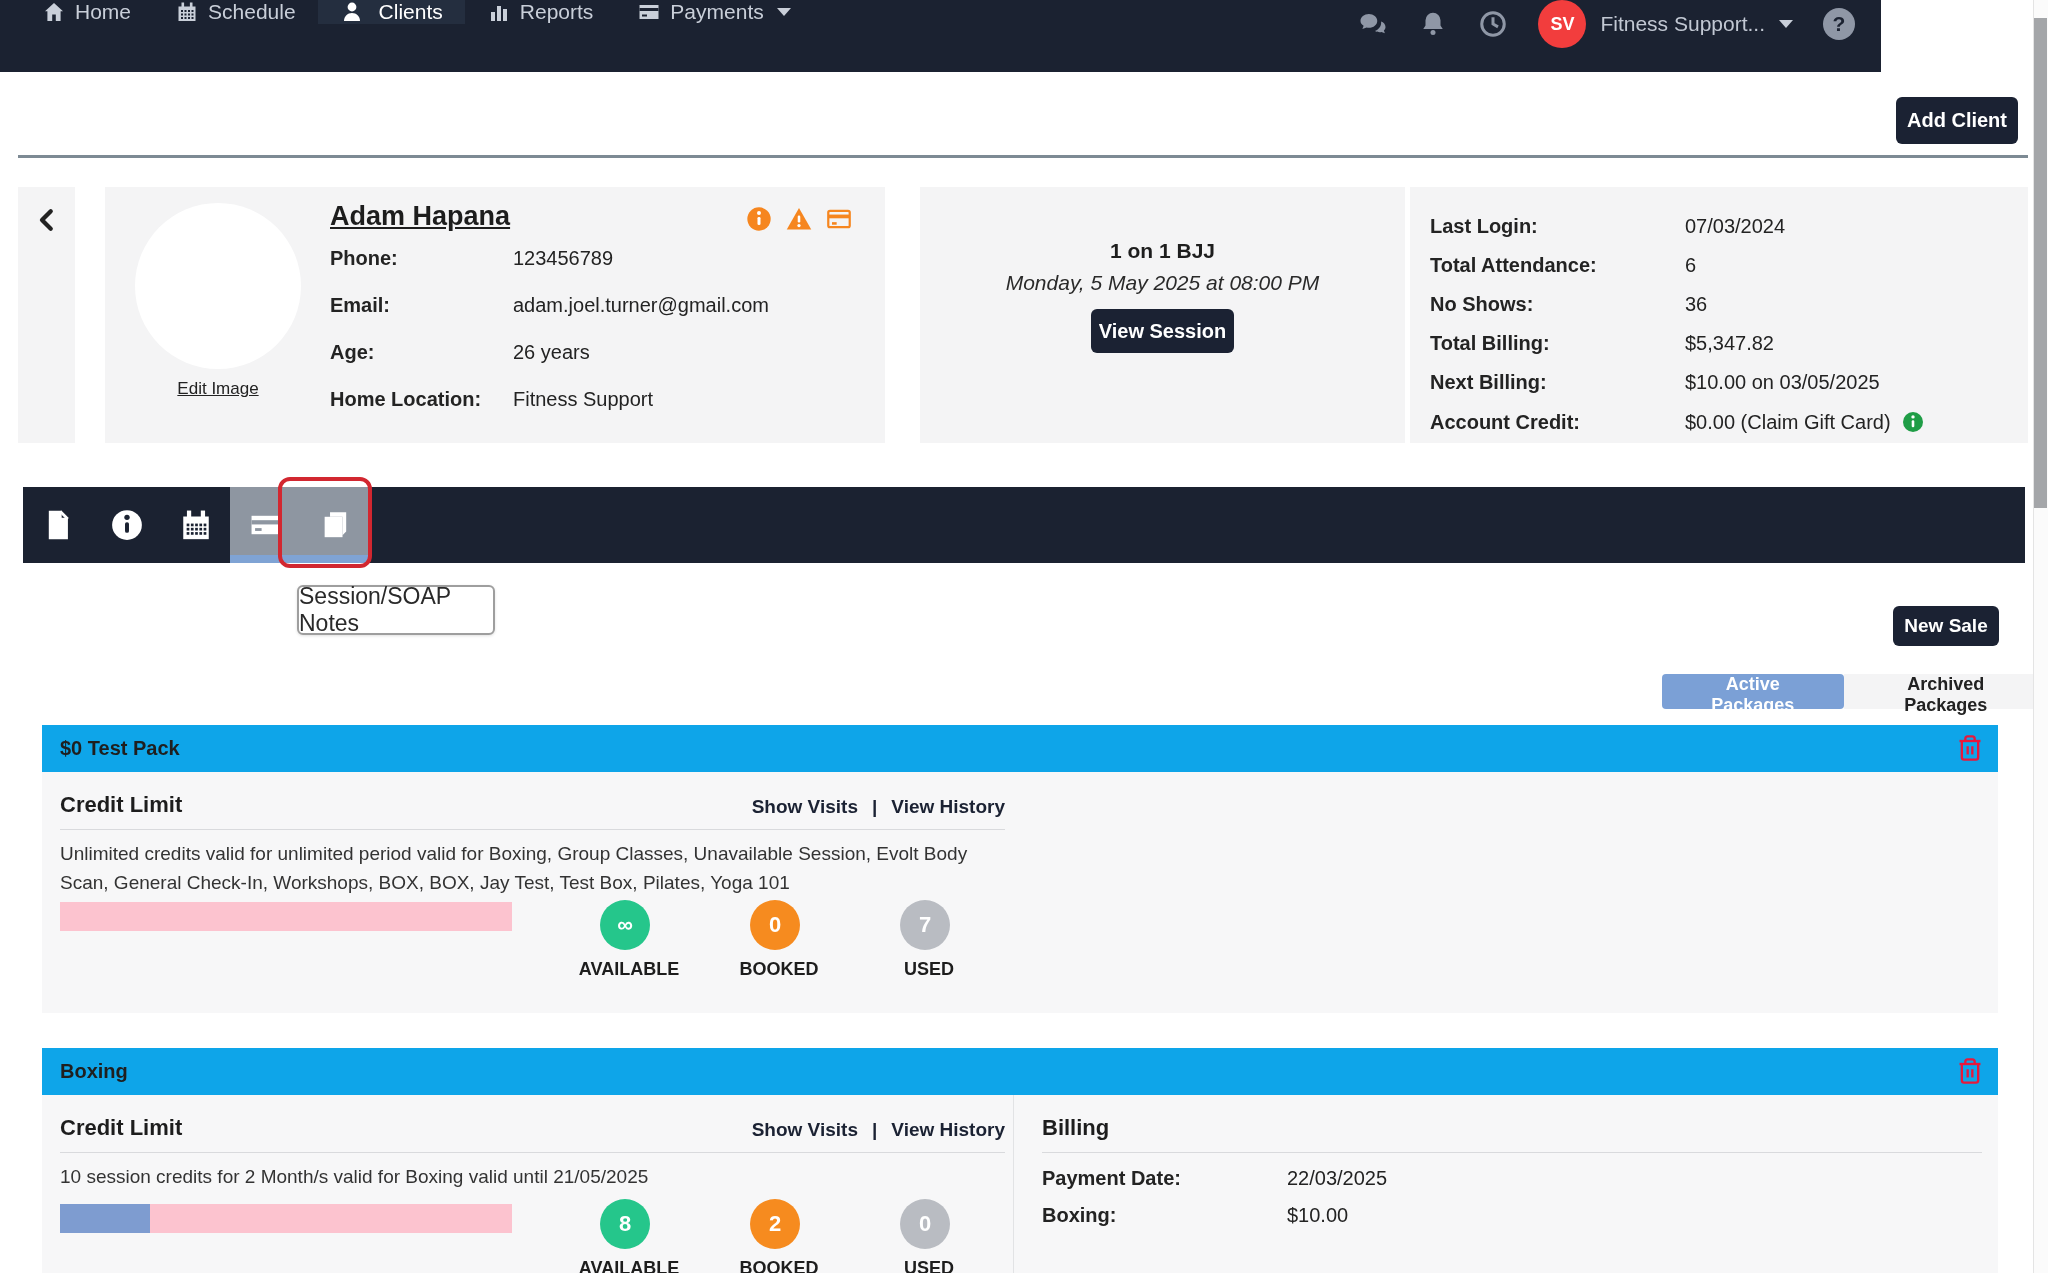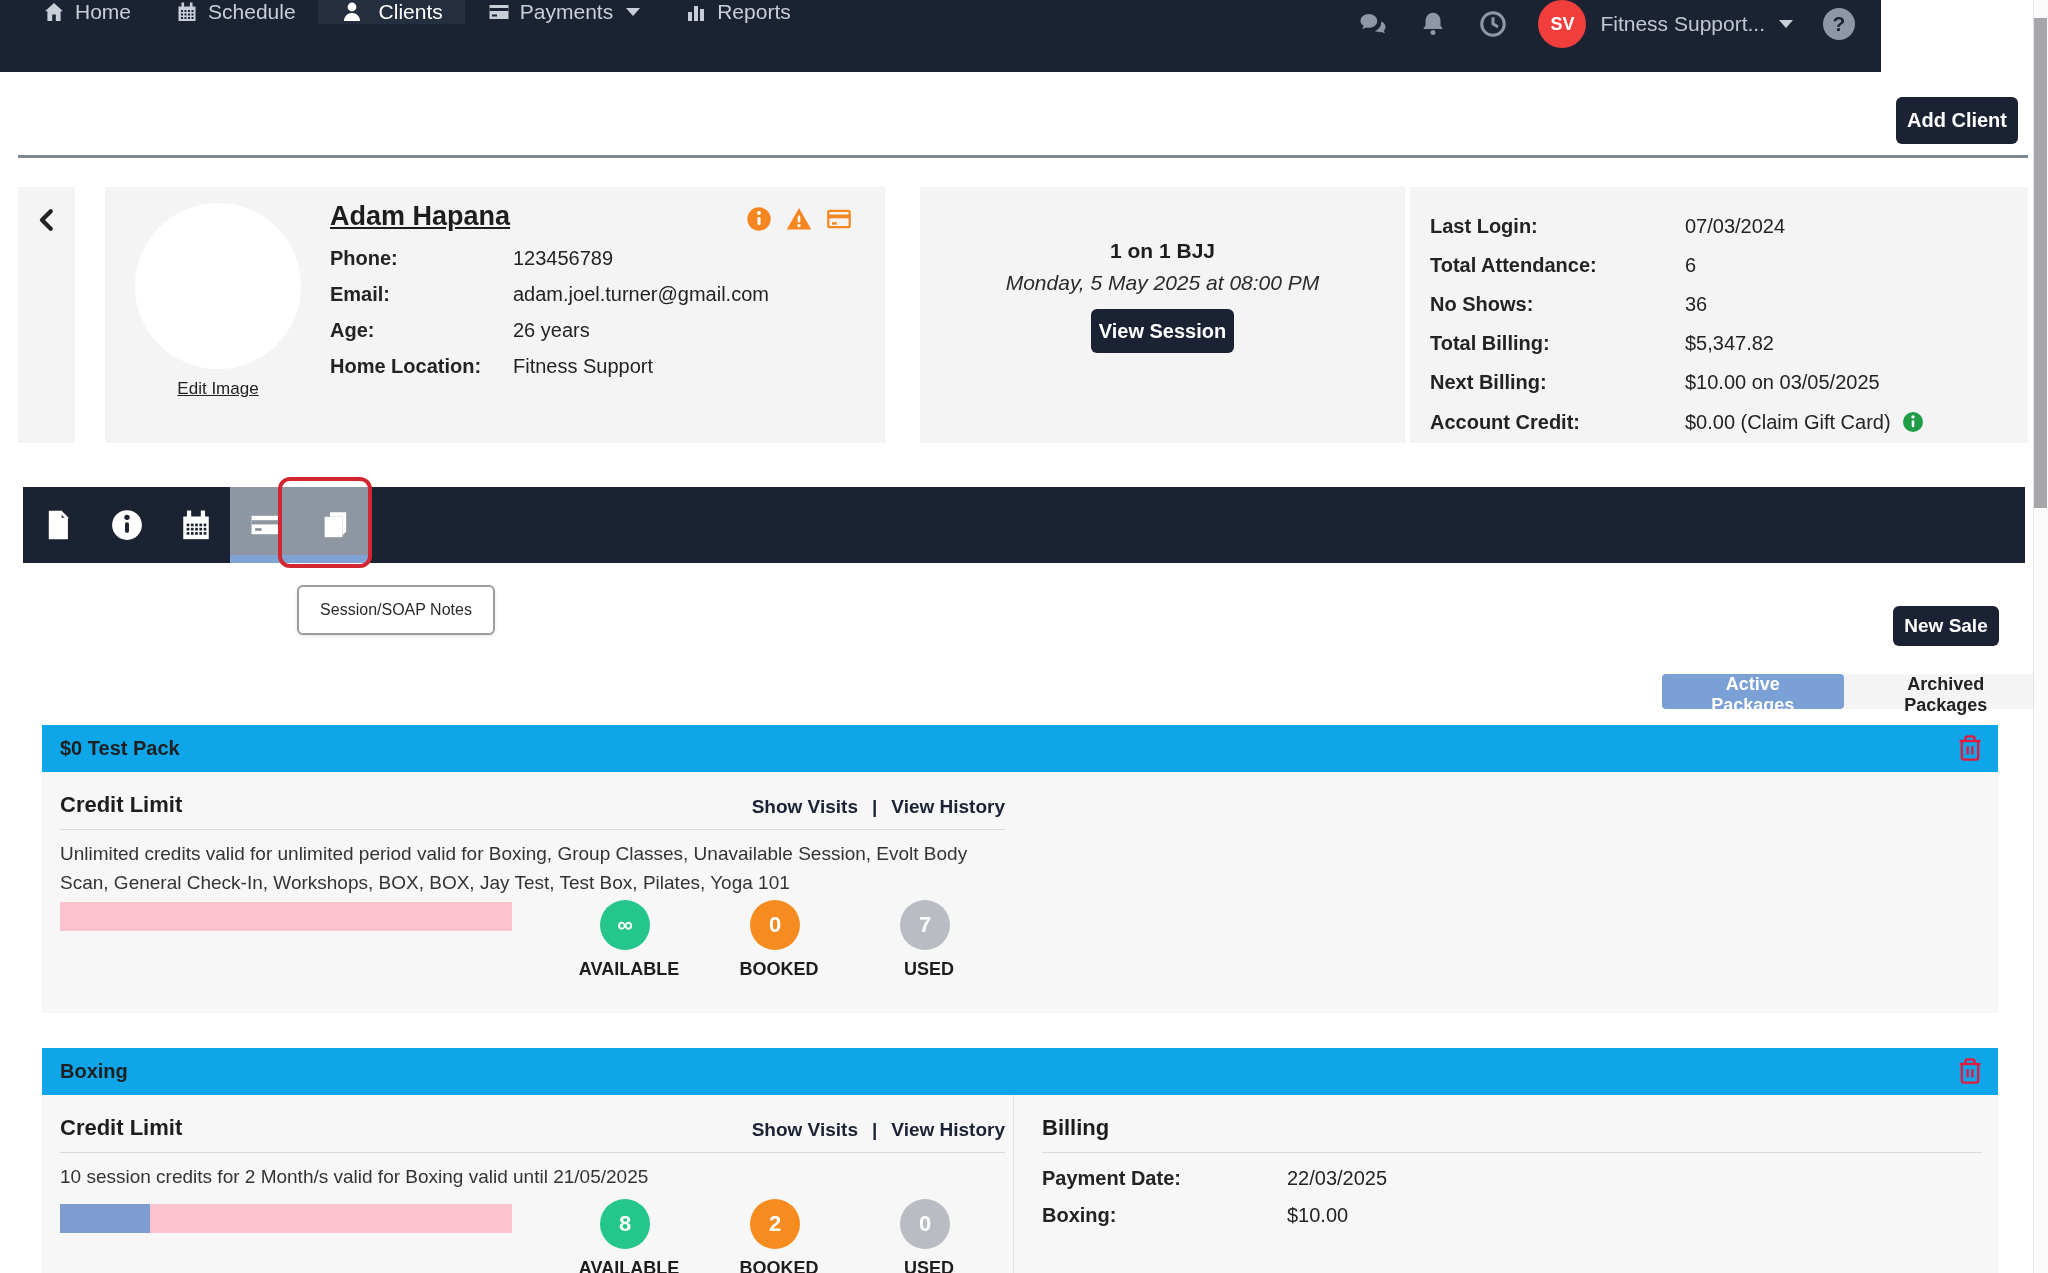--- a/index.html
+++ b/index.html
@@ -34,21 +34,21 @@
   .back-card { left:18px; width:57px; }
   .back-chevron { position:absolute; left:14px; top:18px; width:30px; height:30px; color:#222; cursor:pointer; }
   .profile-card { left:105px; width:780px; }
   .avatar-big { position:absolute; left:30px; top:16px; width:166px; height:166px; border-radius:50%; background:#ffffff; }
   .edit-image { position:absolute; left:30px; top:192px; width:166px; text-align:center; font-size:17px;
                 color:#222; text-decoration:underline; cursor:pointer; }
   .client-name { position:absolute; left:225px; top:14px; font-size:27px; font-weight:bold; color:#1d1d1d;
                  text-decoration:underline; cursor:pointer; }
   .profile-alerts { position:absolute; left:640px; top:18px; display:flex; gap:12px; }
   .profile-alerts svg { width:28px; height:28px; }
-  .profile-fields { position:absolute; left:225px; top:60px; display:flex; flex-direction:column; gap:13px; }
+  .profile-fields { position:absolute; left:225px; top:60px; display:flex; flex-direction:column; gap:24px; }
   .pfield { display:flex; font-size:20px; color:#232323; }
   .pfield .lbl { width:183px; font-weight:bold; }
 
   .session-card { left:920px; width:485px; display:flex; flex-direction:column; align-items:center;
                   justify-content:flex-start; padding-top:52px; }
   .session-title { font-size:21px; font-weight:bold; color:#1d1d1d; }
   .session-date { font-size:21px; color:#2a2a2a; margin-top:8px;font-style:italic; }
   .view-session-btn { margin-top:14px; background:#1b2233; color:#fff; border:none; border-radius:6px;
                       width:143px; height:44px; font-size:20px; font-weight:bold; font-family:inherit; cursor:pointer; }
 
@@ -62,21 +62,21 @@
   .tabcell { width:69px; height:76px; display:flex; align-items:center; justify-content:center; cursor:pointer; position:relative; }
   .tabcell svg { width:34px; height:34px; }
   .tabcell.gray { background:#8e96a1; }
   .tab-underline { position:absolute; left:207px; bottom:0; width:138px; height:8px; background:#7fa3d4; }
 
   .red-annotation { position:absolute; left:278px; top:477px; width:94px; height:91px;
                     border:4px solid #d22730; border-radius:12px; z-index:6; pointer-events:none; }
 
   .tooltip { position:absolute; left:297px; top:585px; width:198px; height:50px; background:#ffffff;
              border:2px solid #9e9e9e; border-radius:6px; display:flex; align-items:center; justify-content:center;
-             font-size:16px; color:#2a2a2a; z-index:5; box-shadow:0 1px 3px rgba(0,0,0,0.12); }
+             font-size:23px; color:#2a2a2a; z-index:5; box-shadow:0 1px 3px rgba(0,0,0,0.12); }
 
   
   .new-sale-btn { position:absolute; left:1893px; top:606px; width:106px; height:40px; background:#1b2233;
                   color:#fff; border:none; border-radius:6px; font-size:19px; font-weight:bold; font-family:inherit; cursor:pointer; }
   .pkg-toggle { position:absolute; top:674px; height:35px; display:flex; }
   .pkg-toggle { left:1662px; }
   .toggle-btn { border:none; font-family:inherit; font-size:18px; font-weight:bold; cursor:pointer; padding:0 20px; }
   .toggle-btn.active { background:#7ba0d6; color:#fff; border-radius:4px; }
   .toggle-btn.inactive { background:#f4f4f5; color:#222; }
 
@@ -156,34 +156,34 @@
     </div>
     <div class="nav-item active">
       <svg viewBox="0 0 24 24" fill="currentColor">
           <circle cx="12" cy="7" r="4.4"></circle>
           <path d="M4 21c0-4.5 3.6-8 8-8s8 3.5 8 8z"></path>
         </svg>
       <span>Clients</span>
     </div>
     <div class="nav-item">
       <svg viewBox="0 0 24 24" fill="currentColor">
+          <rect x="4" y="12" width="4" height="9"></rect>
+          <rect x="10" y="6" width="4" height="15"></rect>
+          <rect x="16" y="9" width="4" height="12"></rect>
+        </svg>
+      <span>Reports</span>
+    </div>
+    <div class="nav-item">
+      <svg viewBox="0 0 24 24" fill="currentColor">
           <path d="M2.5 5h19v14h-19z"></path>
           <rect x="2.5" y="8" width="19" height="3" fill="#1b2231"></rect>
           <rect x="5" y="14.5" width="5" height="2" fill="#1b2231"></rect>
         </svg>
       <span>Payments</span>
       <span class="nav-caret"></span>
-    </div>
-    <div class="nav-item">
-      <svg viewBox="0 0 24 24" fill="currentColor">
-          <rect x="4" y="12" width="4" height="9"></rect>
-          <rect x="10" y="6" width="4" height="15"></rect>
-          <rect x="16" y="9" width="4" height="12"></rect>
-        </svg>
-      <span>Reports</span>
     </div>
 
     <div class="nav-right">
       <svg class="nav-icon" viewBox="0 0 24 24" fill="currentColor">
           <path d="M2 9.5C2 6.5 5 4 8.7 4s6.7 2.5 6.7 5.5S12.4 15 8.7 15c-.6 0-1.2-.1-1.8-.2L3.5 16l1-2.6C3 12.4 2 11 2 9.5z"></path>
           <path d="M13.5 17.6c1.8 1 4.1 1.1 5.3.8l2.7.9-.8-2.1c.8-.8 1.3-1.8 1.3-2.9 0-1.9-1.5-3.6-3.6-4.3.1.4.1.8.1 1.2 0 2.9-2.1 5.3-5 6.4z"></path>
         </svg>
       <svg class="nav-icon" viewBox="0 0 24 24" fill="currentColor">
           <path d="M12 3a6 6 0 0 0-6 6v4.2L4.2 16h15.6L18 13.2V9a6 6 0 0 0-6-6z"></path>
           <circle cx="12" cy="18.8" r="2"></circle>

